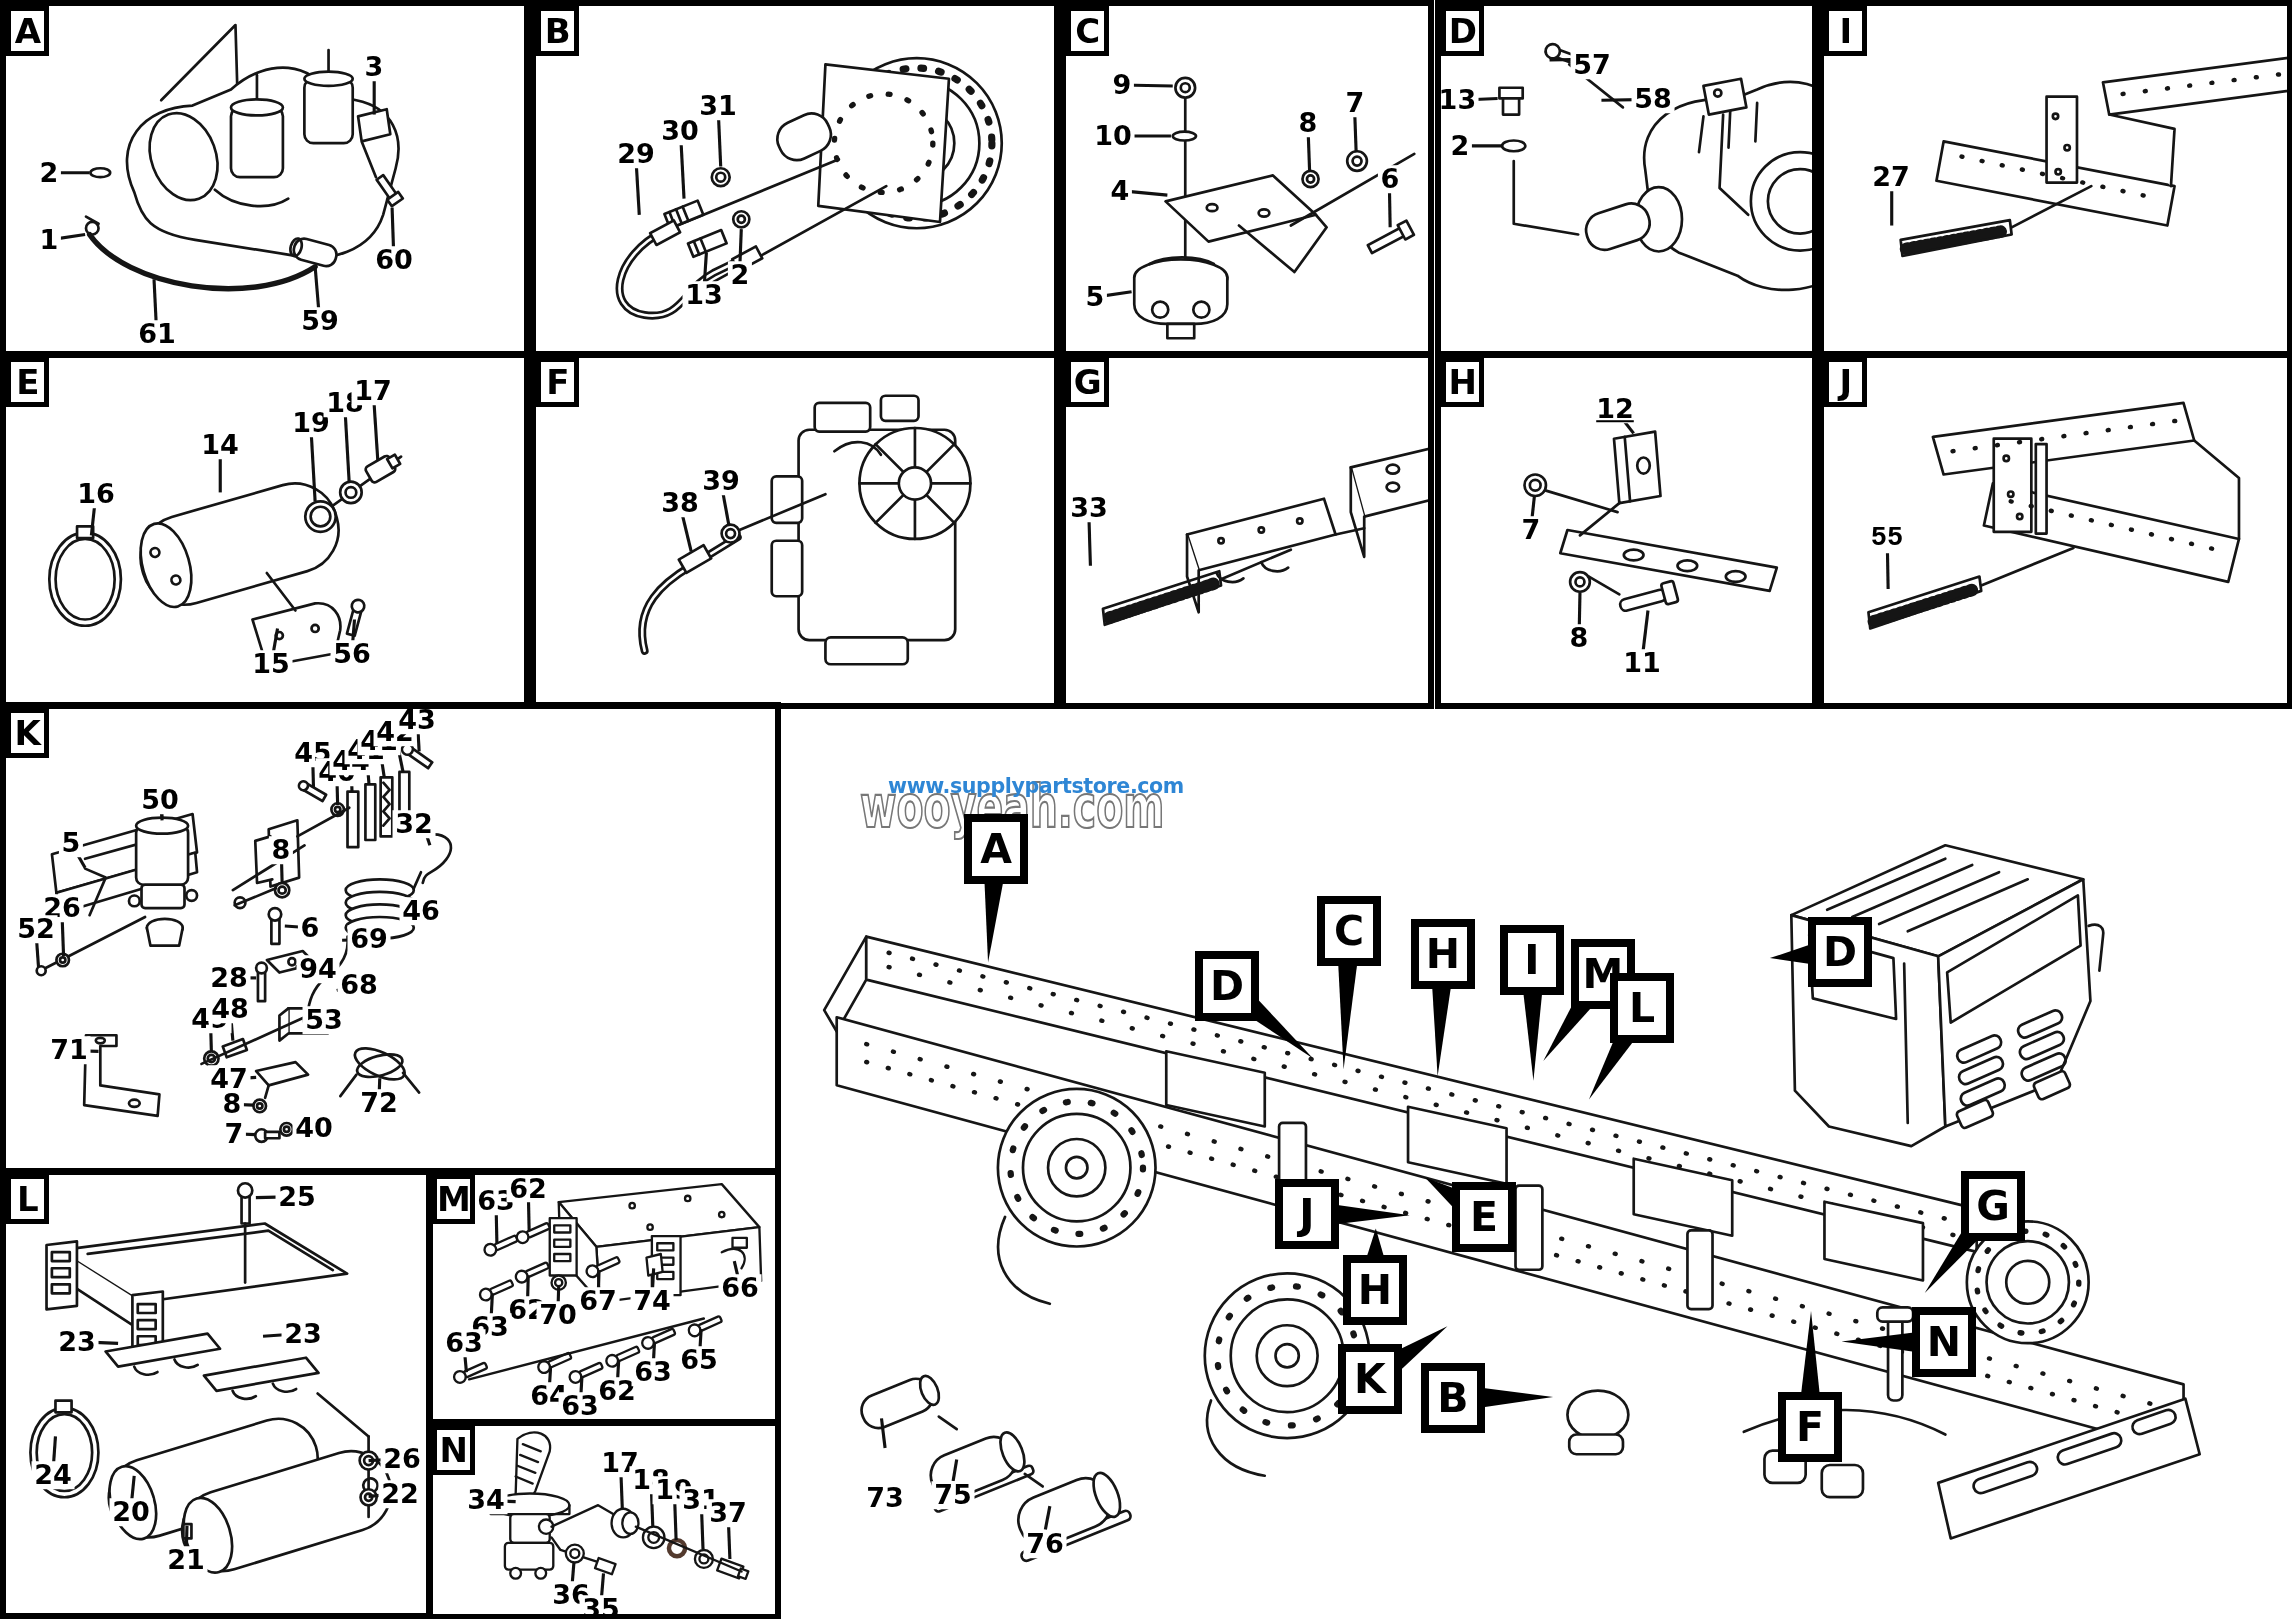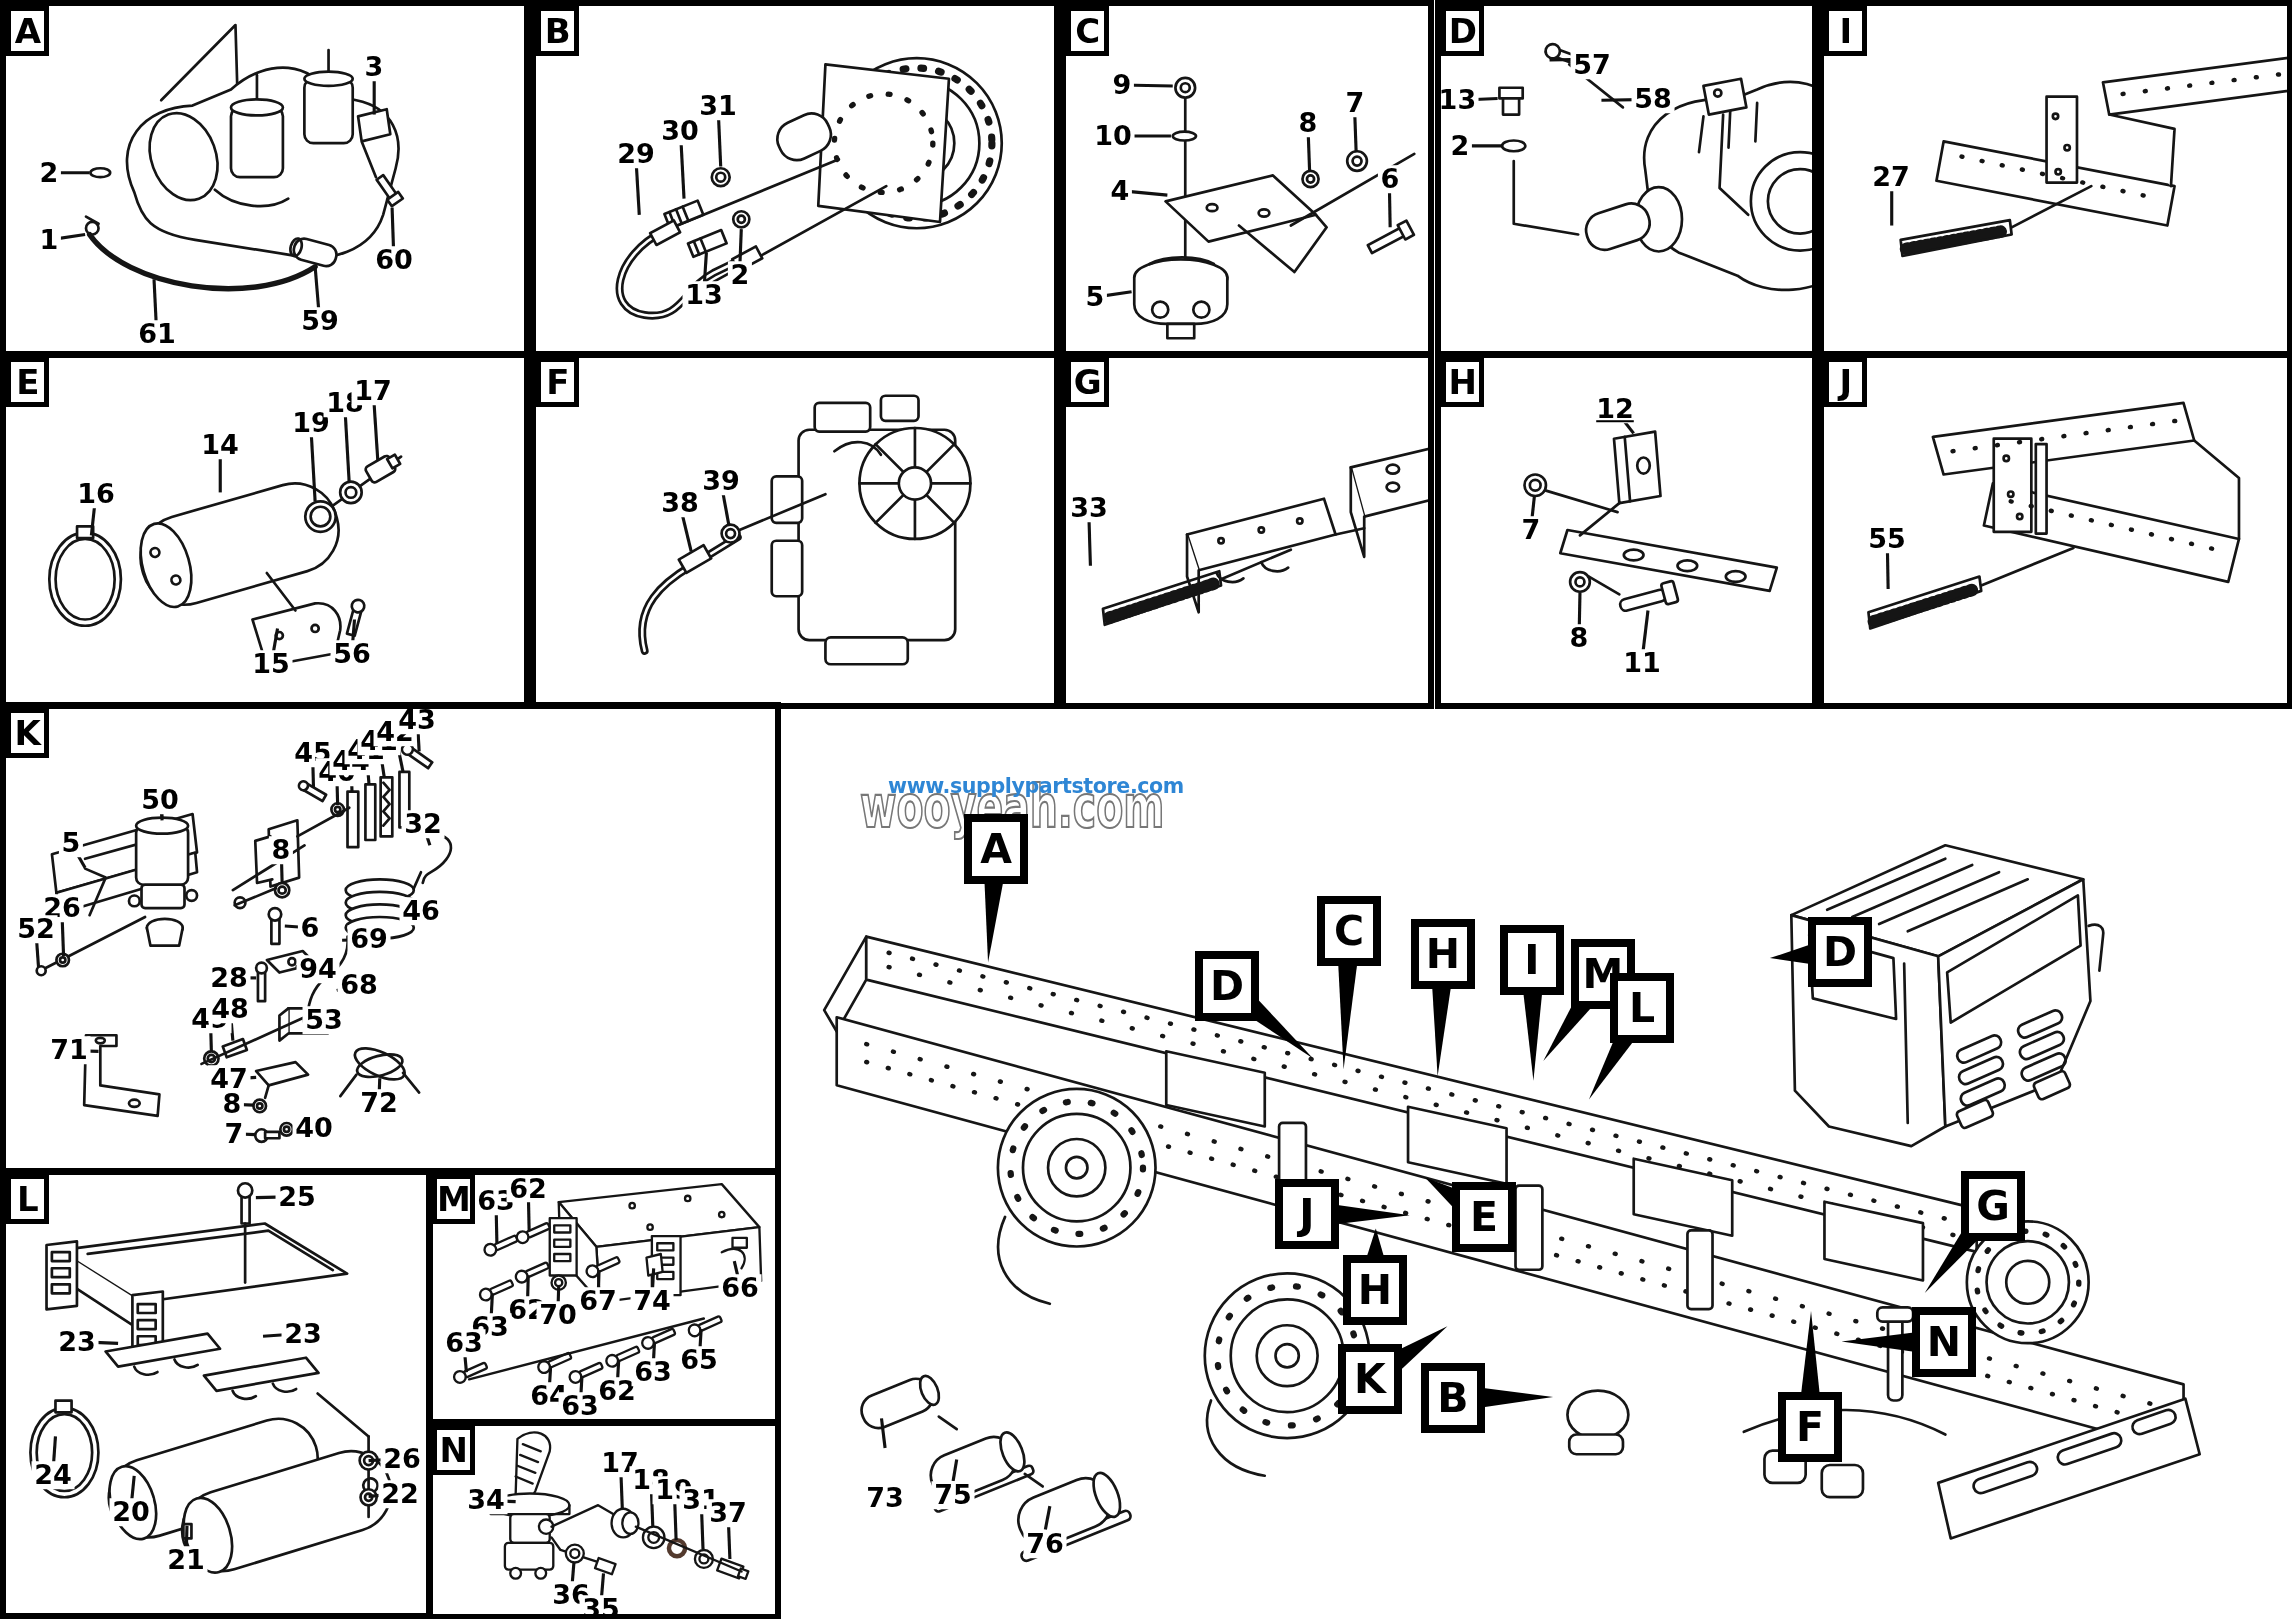--- a/index.html
+++ b/index.html
@@ -401,21 +401,21 @@
           <circle cx="215" cy="160" r="3"></circle>
           <circle cx="225" cy="185" r="3"></circle>
         <line x1="62" y1="302" x2="175" y2="266" stroke-width="14" stroke-dasharray="2.5 5"></line>
         <path d="M56,292 L180,252 L182,268 L58,310 Z"></path>
         <line x1="182" y1="262" x2="285" y2="220"></line>
       </g>
     </svg>
   <svg class="lead-layer" viewBox="0 0 530 400">
         <line x1="77" y1="210" x2="78" y2="266" stroke="#111" stroke-width="3.5"></line>
       </svg>
-      <div class="callout" style="left: 69px; top: 188px;">55</div>
+      <div class="callout" style="left: 69px; top: 188px; font-family: Liberation Mono, monospace;">55</div>
     </div>
 
   <div class="panel" style="left:0;top:702px;width:781px;height:473px;">
     <div class="plabel">K</div>
     <svg class="art" viewBox="0 0 872 528">
       <g fill="none" stroke="#151515" stroke-width="3" stroke-linejoin="round" stroke-linecap="round">
         <path d="M58,170 L215,125 L220,168 L63,213 Z" fill="#fff"></path>
         <path d="M63,213 L218,168 L220,190 L66,236 Z" fill="#fff"></path>
         <path d="M95,175 L185,150"></path>
         <rect x="152" y="138" width="58" height="66" rx="8" fill="#fff"></rect>
@@ -531,21 +531,21 @@
       <div class="callout" style="left: 36px; top: 227px;">52</div>
       <div class="callout" style="left: 69px; top: 348px;">71</div>
       <div class="callout" style="left: 313px; top: 51px;">45</div>
       <div class="callout" style="left: 337px; top: 70px;">40</div>
       <div class="callout" style="left: 351px; top: 59px;">44</div>
       <div class="callout" style="left: 366px; top: 48px;">41</div>
       <div class="callout" style="left: 379px; top: 39px;">41</div>
       <div class="callout" style="left: 395px; top: 30px;">42</div>
       <div class="callout" style="left: 417px; top: 18px;">43</div>
       <div class="callout" style="left: 281px; top: 148px;">8</div>
-      <div class="callout" style="left: 423px; top: 122px;">32</div>
+      <div class="callout" style="left: 414px; top: 122px;">32</div>
       <div class="callout" style="left: 421px; top: 209px;">46</div>
       <div class="callout" style="left: 369px; top: 237px;">69</div>
       <div class="callout" style="left: 310px; top: 226px;">6</div>
       <div class="callout" style="left: 318px; top: 267px;">94</div>
       <div class="callout" style="left: 359px; top: 283px;">68</div>
       <div class="callout" style="left: 229px; top: 276px;">28</div>
       <div class="callout" style="left: 210px; top: 317px;">49</div>
       <div class="callout" style="left: 230px; top: 307px;">48</div>
       <div class="callout" style="left: 324px; top: 318px;">53</div>
       <div class="callout" style="left: 229px; top: 377px;">47</div>

